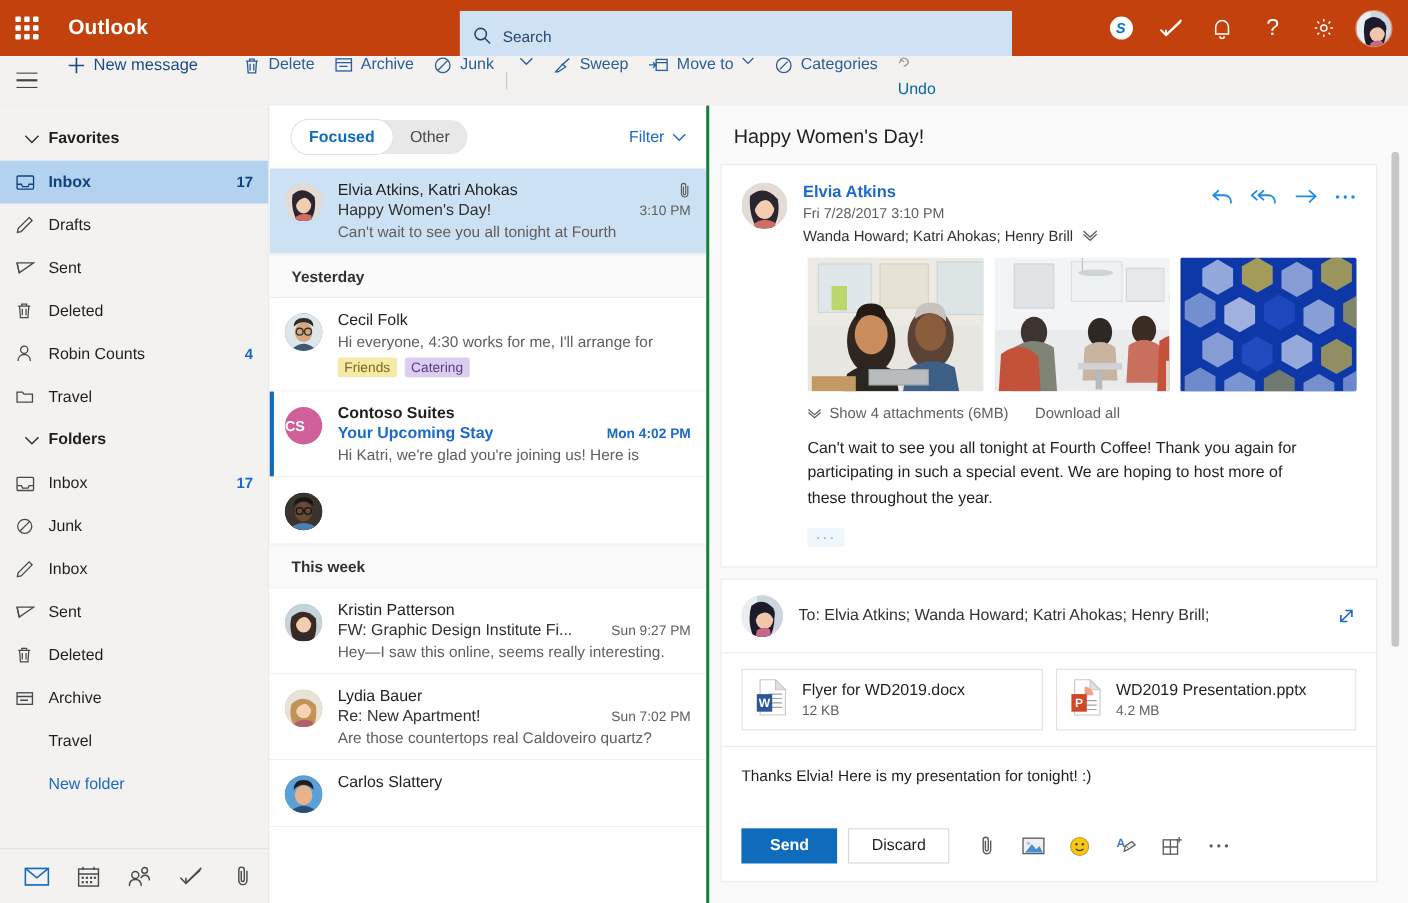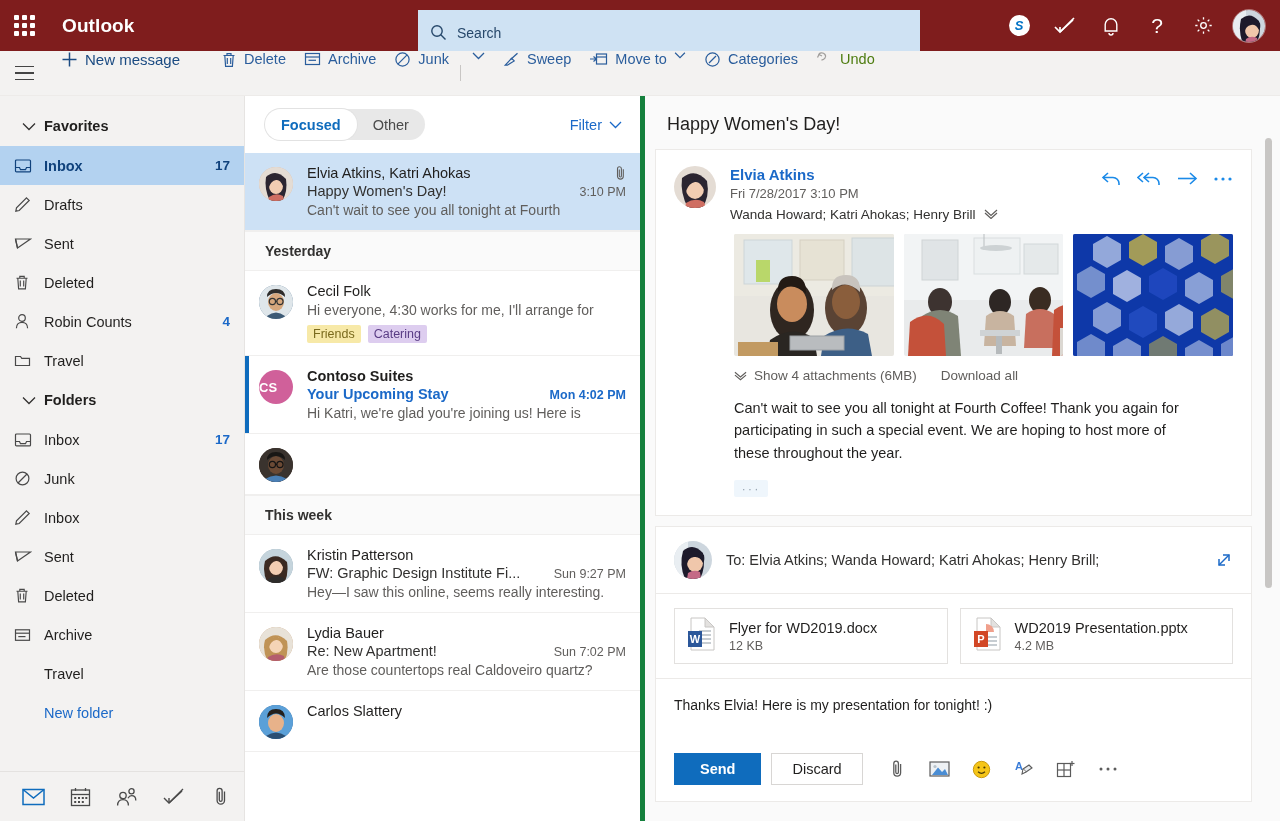--- a/index.html
+++ b/index.html
@@ -7,21 +7,21 @@
     width: 1280px; height: 821px;
     font-family: "Liberation Sans", sans-serif;
     overflow: hidden;
     background: #ffffff;
     -webkit-font-smoothing: antialiased;
   }
   .app { width: 1280px; height: 821px; display: flex; flex-direction: column; position: relative; }
 
   
   .topbar {
-    height: 51px; background: #7f1d1d; display: flex; align-items: center;
+    height: 51px; background: #c2410c; display: flex; align-items: center;
     flex: 0 0 51px; position: relative;
   }
   .waffle {
     width: 48px; height: 51px; display: flex; align-items: center; justify-content: center;
     cursor: pointer;
   }
   .waffle-grid { display: grid; grid-template-columns: repeat(3, 5px); grid-gap: 3px; }
   .waffle-grid i { width: 5px; height: 5px; background: #fff; border-radius: 1px; display: block; }
   .brand { color: #fff; font-size: 19px; font-weight: 600; letter-spacing: .1px; margin-left: 14px; }
   .searchbox {
@@ -57,21 +57,21 @@
     border-bottom: 1px solid #edebe9; position: relative;
   }
   .hamburger { width: 48px; height: 44px; display: flex; align-items: center; justify-content: center; cursor: pointer; }
   .hamburger i { display: block; width: 19px; height: 1.6px; background: #444; }
   .hamburger .hb { display: flex; flex-direction: column; gap: 5px; }
   .cmd {
     display: flex; align-items: flex-start; height: 44px; padding: 0 9px; color: #2a5d9c;
     font-size: 14.5px; cursor: pointer; gap: 7px; white-space: nowrap;
   }
   .cmd.newmsg { color: #1b4b82; font-size: 15px; margin-left: 4px; padding-right: 18px; }
-  .cmd.disabled { color: #4d7c0f; cursor: default; }
+  .cmd.disabled { color: #0369a1; cursor: default; flex-direction: column; }
   .cmd-sep { width: 1px; height: 16px; background: #c8c6c4; margin: 0 2px; }
   .cmdgroup { display: flex; align-items: center; margin-left: 14px; }
 
   
   .body { flex: 1 1 auto; display: flex; min-height: 0; }
 
   
   .sidebar {
     width: 245px; flex: 0 0 245px; background: #f3f2f1; display: flex; flex-direction: column;
     border-right: 1px solid #e6e4e2; position: relative;
@@ -100,21 +100,21 @@
   }
   .side-bottom .navbtn {
     width: 49px; height: 49px; display: flex; align-items: center; justify-content: center;
     cursor: pointer; color: #4a4a4a;
   }
   .side-bottom .navbtn.active { color: #0f6cbd; }
 
   
   .msglist {
     width: 400px; flex: 0 0 400px; background: #fff; display: flex; flex-direction: column;
-    border-right: 5px solid #15803d; position: relative;
+    border-right: 3px solid #15803d; position: relative;
   }
   .listhead {
     height: 57px; flex: 0 0 57px; display: flex; align-items: center; padding: 0 18px 0 20px;
     justify-content: space-between;
   }
   .pivot {
     display: flex; background: #e8e8e8; border-radius: 16px; height: 31px; align-items: center;
     padding: 0; cursor: pointer;
   }
   .pivot .pv {

